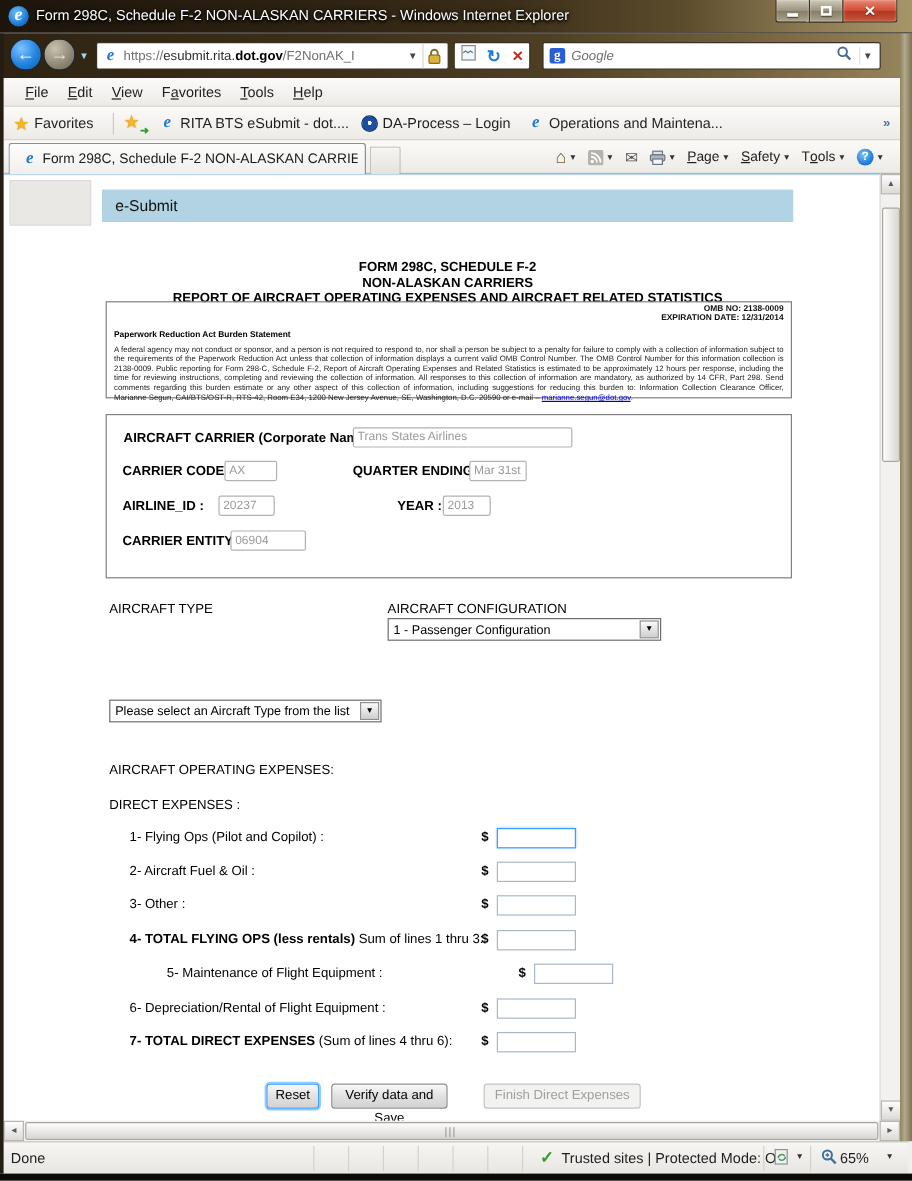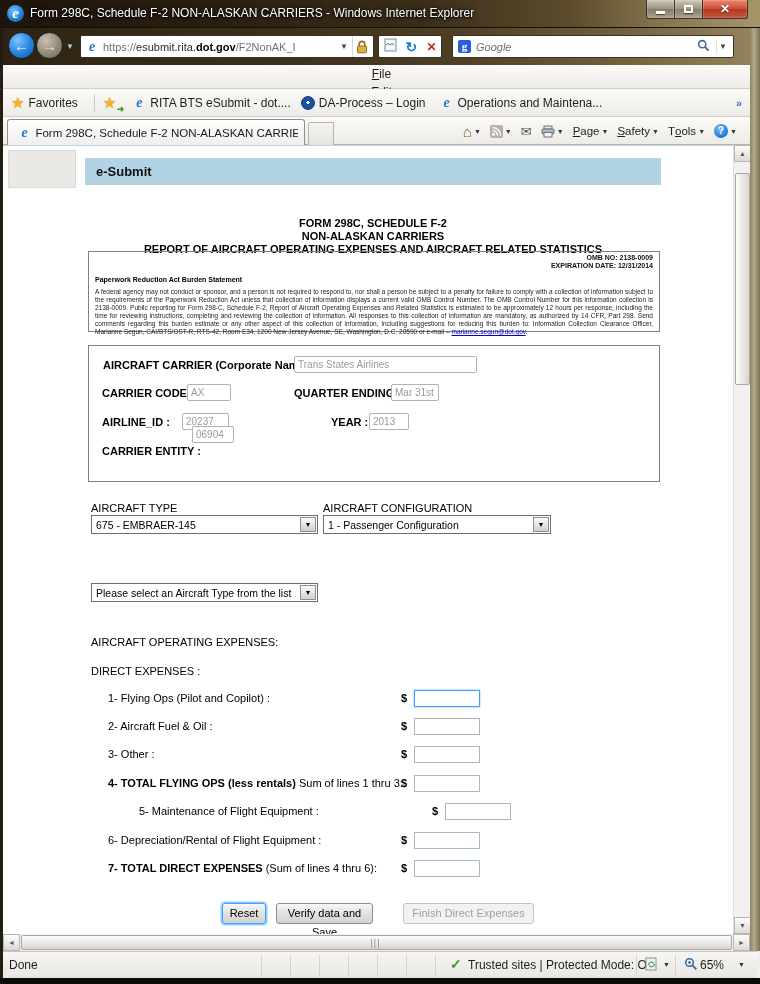--- a/index.html
+++ b/index.html
@@ -45,21 +45,21 @@
   .stop-glyph{color:#c22a1c;font-size:12px;font-weight:bold;}
   .searchbox{position:absolute;left:452px;top:7px;width:282px;height:23px;background:#fff;border:1px solid #393224;border-radius:2px;
     display:flex;align-items:center;}
   .g-icon{width:13px;height:13px;margin:0 5px;background:#2a5dd8;border-radius:2px;color:#fff;
     font-family:"Liberation Serif",serif;font-weight:bold;font-size:11px;line-height:13px;text-align:center;}
   .s-text{font-size:11px;color:#6f6f6f;font-style:italic;}
   .s-mag{margin-left:auto;padding:0 4px;}
   .s-caret{font-size:8px;color:#444;padding:0 6px 0 2px;border-left:1px solid #e2e2e2;margin-left:2px;height:15px;line-height:15px;}
 
   .bar{position:absolute;left:3px;width:747px;background:linear-gradient(#fbfaf8,#edebe7);border-bottom:1px solid #d2cec5;}
-  .menubar{top:65px;height:24px;display:flex;align-items:center;padding-left:10px;flex-direction:column;}
+  .menubar{top:65px;height:24px;display:flex;align-items:center;padding-left:10px;}
   .menu-item{font-size:12px;color:#1e1e1e;padding:2px 8px;}
   .mkey{text-decoration:underline;}
   .favbar{top:89px;height:28px;display:flex;align-items:center;padding-left:8px;}
   .star{color:#f5b529;font-size:15px;margin-right:4px;text-shadow:0 0 1px #b07c10;}
   .fav-label{font-size:12px;color:#1e1e1e;margin-right:10px;}
   .fav-sep{width:1px;height:18px;background:#cfcabe;margin:0 6px;}
   .fav-add{position:relative;margin:0 8px 0 2px;}
   .fav-add .arrow{position:absolute;right:-4px;bottom:-2px;color:#2e9e2e;font-size:9px;font-weight:bold;}
   .fav-link{display:flex;align-items:center;font-size:12px;color:#1e1e1e;margin-right:10px;white-space:nowrap;}
   .dot-logo{width:14px;height:14px;border-radius:50%;margin-right:4px;
@@ -78,21 +78,21 @@
   .home-glyph{font-size:15px;color:#735c2e;}
   .mail-glyph{font-size:13px;color:#555;}
   .help-circle{width:14px;height:14px;border-radius:50%;background:radial-gradient(circle at 40% 35%,#7fc4f7,#1f7ad4 65%);
     color:#fff;font-size:10px;font-weight:bold;text-align:center;line-height:14px;}
 
   
   .viewport{position:absolute;left:3px;top:145px;width:730px;height:789px;background:#fff;overflow:hidden;border-top:1px solid #b9d6e8;}
   .gray-box{position:absolute;left:5px;top:4px;width:68px;height:38px;background:#e9e8e5;border:1px solid #dcdbd8;}
   .content{position:absolute;left:0;top:0;width:730px;height:789px;font-family:"Liberation Sans",sans-serif;color:#000;}
   .banner{position:absolute;left:82px;top:12px;width:576px;height:27px;background:#b1d3e4;
-    font-size:13px;font-weight:bold;line-height:27px;padding-left:11px;color:#111;}
+    font-size:13px;font-weight:normal;line-height:27px;padding-left:11px;color:#111;}
   .ftitle{position:absolute;left:82px;width:576px;text-align:center;font-size:11px;font-weight:bold;}
   .pra-box{position:absolute;left:85px;top:105px;width:572px;height:81px;border:1px solid #808080;padding:2px 6px;}
   .omb{font-size:7px;font-weight:bold;text-align:right;line-height:8px;color:#111;}
   .pra-head{font-size:7px;font-weight:bold;margin-top:6px;}
   .pra-body{font-size:6.5px;line-height:8px;margin-top:5px;text-align:justify;color:#222;}
   .pra-link{color:#0000cc;text-decoration:underline;}
   .carrier-box{position:absolute;left:85px;top:199px;width:572px;height:137px;border:1px solid #808080;}
   .clabel{position:absolute;font-size:11px;font-weight:bold;white-space:nowrap;}
   .dfield{position:absolute;height:17px;border:1px solid #b2b2b2;border-radius:2px;color:#9a9a9a;
     font-size:10px;padding:0 3px;background:#fff;font-family:"Liberation Sans",sans-serif;}
@@ -306,28 +306,24 @@
         <input class="dfield" style="left: 205px; top: 10px; width: 183px;" disabled="" value="Trans States Airlines">
         <span class="clabel" style="left:13px;top:41px;">CARRIER CODE :</span>
         <input class="dfield" style="left: 98px; top: 38px; width: 44px;" disabled="" value="AX">
         <span class="clabel" style="left:205px;top:41px;">QUARTER ENDING :</span>
         <input class="dfield" style="left: 302px; top: 38px; width: 48px;" disabled="" value="Mar 31st">
         <span class="clabel" style="left:13px;top:70px;">AIRLINE_ID :</span>
         <input class="dfield" style="left: 93px; top: 67px; width: 47px;" disabled="" value="20237">
         <span class="clabel" style="left:242px;top:70px;">YEAR :</span>
         <input class="dfield" style="left: 280px; top: 67px; width: 40px;" disabled="" value="2013">
         <span class="clabel" style="left:13px;top:99px;">CARRIER ENTITY :</span>
-        <input class="dfield" style="left: 103px; top: 80px; width: 42px;" disabled="" value="06904">
+        <input class="dfield" style="left: 103px; top: 96px; width: 63px;" disabled="" value="06904">
       </div>
 
       <span class="blabel" style="left:88px;top:356px;">AIRCRAFT TYPE</span>
-      <div class="sel" style="left:88px;top:369px;width:227px;">
-        <span class="sel-text">675 - EMBRAER-145</span>
-        <span class="sel-btn">▼</span>
-      </div>
       <span class="blabel" style="left:320px;top:356px;">AIRCRAFT CONFIGURATION</span>
       <div class="sel" style="left:320px;top:369px;width:228px;">
         <span class="sel-text">1 - Passenger Configuration</span>
         <span class="sel-btn">▼</span>
       </div>
 
       <div class="sel" style="left:88px;top:437px;width:227px;">
         <span class="sel-text">Please select an Aircraft Type from the list</span>
         <span class="sel-btn">▼</span>
       </div>

